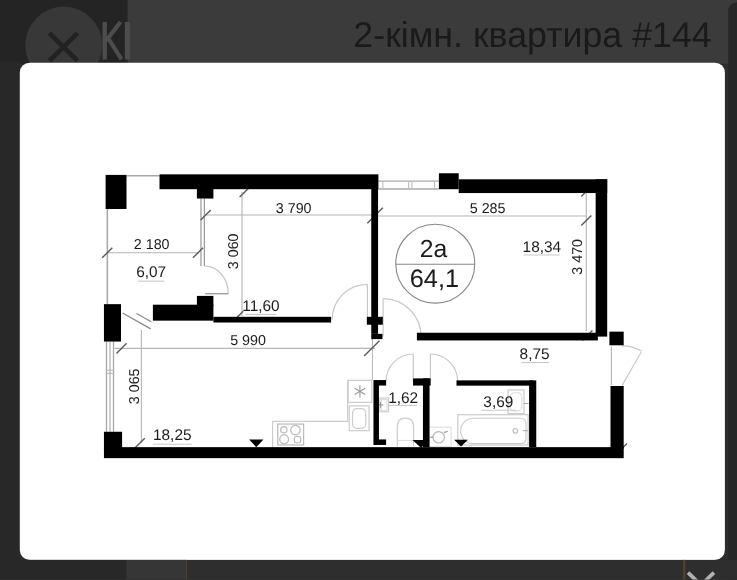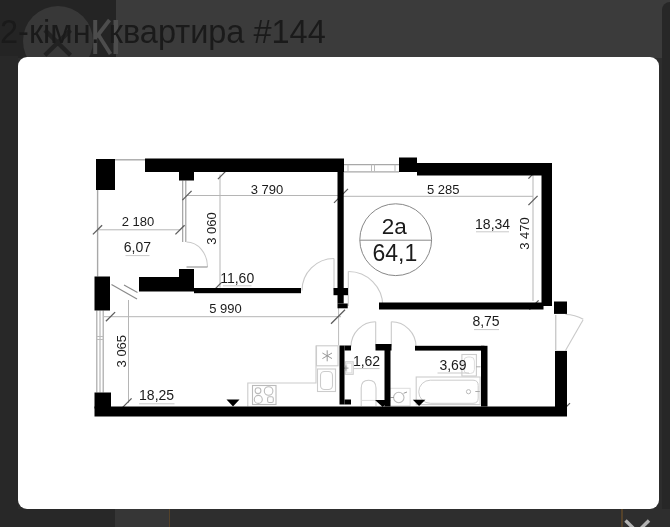--- a/index.html
+++ b/index.html
@@ -23,21 +23,21 @@
   <line x1="70.5" y1="30.1" x2="44.9" y2="55.3" stroke="#222222" stroke-width="4.3"></line>
 </svg>
 
 <svg class="abs" style="left:88px;top:14px;" width="34" height="46" viewBox="0 0 34 46">
   <line x1="7.2" y1="6" x2="7.2" y2="40" stroke="#4d4d4d" stroke-width="4.0"></line>
   <line x1="21.5" y1="6" x2="8.5" y2="23" stroke="#4d4d4d" stroke-width="3.8"></line>
   <line x1="10.5" y1="21" x2="22.5" y2="40" stroke="#4d4d4d" stroke-width="3.8"></line>
   <line x1="27.8" y1="6" x2="27.8" y2="40" stroke="#4d4d4d" stroke-width="4.6"></line>
 </svg>
 
-<div class="abs" id="title" style="left:0;top:14px;width:647px;text-align:left;font-size:32.5px;color:#1a1a1a;">2-кімн. квартира #144</div>
+<div class="abs" id="title" style="left:0;top:14px;width:647px;text-align:right;font-size:32.5px;color:#1a1a1a;">2-кімн. квартира #144</div>
 
 <div class="abs" style="left:0;top:56px;width:18px;height:453px;background:#282828;"></div>
 
 <div class="abs" style="left:18px;top:56.7px;width:640.5px;height:452.3px;background:#ffffff;border-radius:9px;"></div>
 
 <div class="abs" style="left:662px;top:2px;width:8px;height:525px;background:#272727;border-radius:8px 0 0 0;"></div>
 
 <div class="abs" style="left:0;top:509px;width:670px;height:18px;background:#2e2e2e;"></div>
 <div class="abs" style="left:0;top:509px;width:115px;height:18px;background:#282828;"></div>
 <div class="abs" style="left:115px;top:509px;width:54px;height:18px;background:#363636;"></div>

